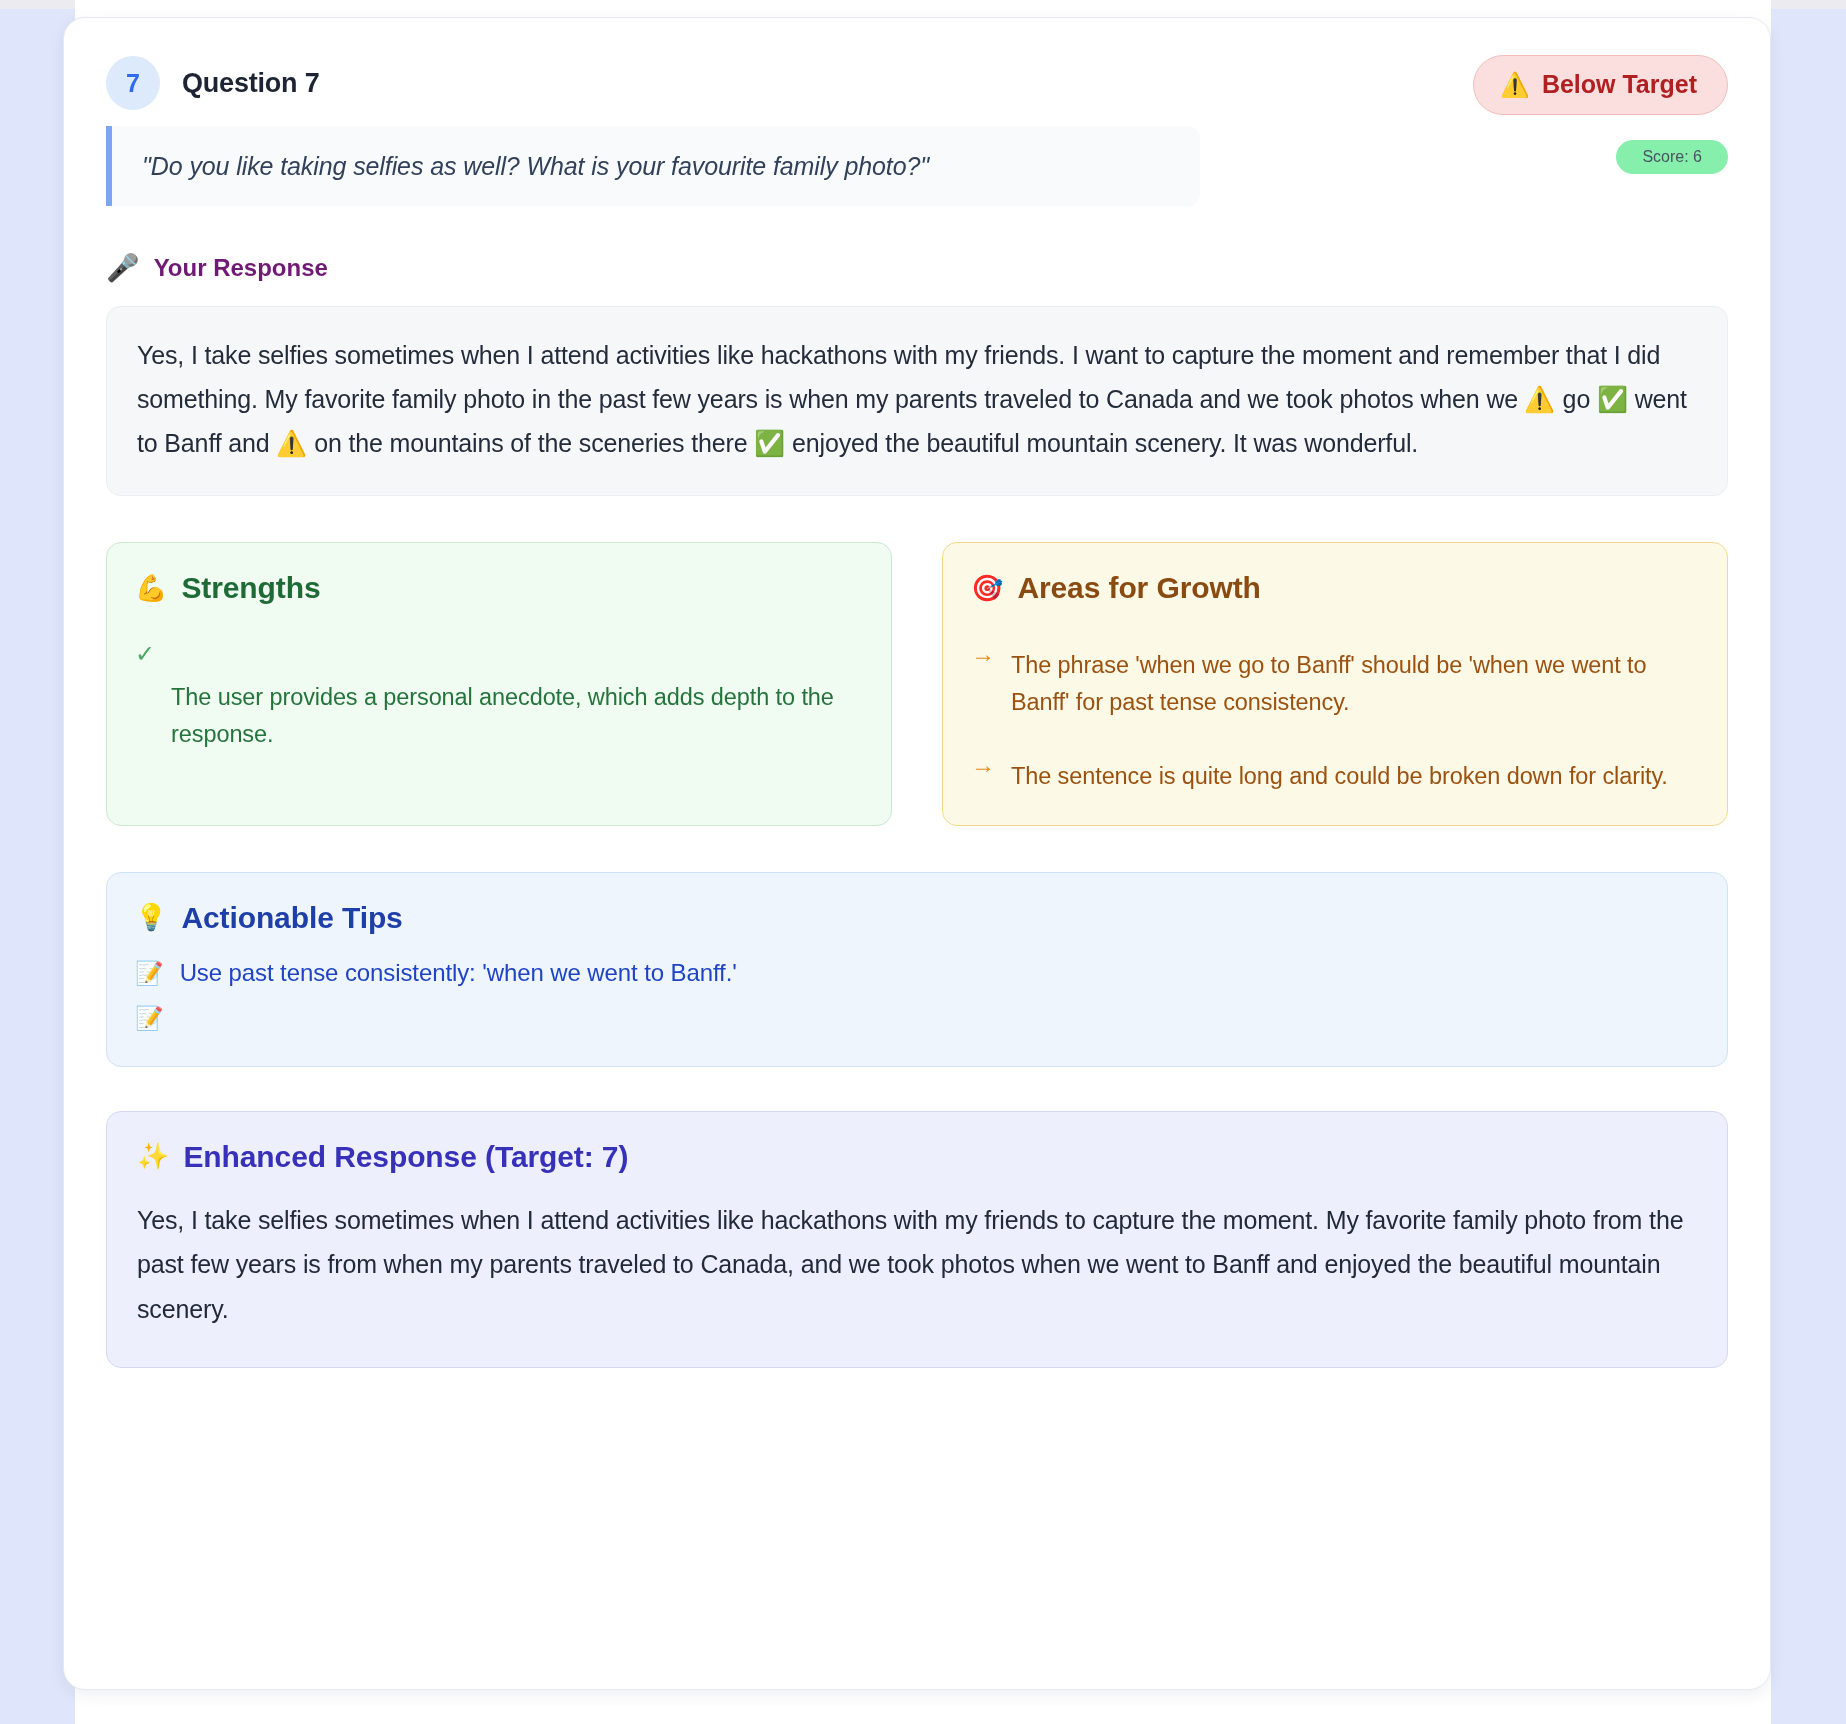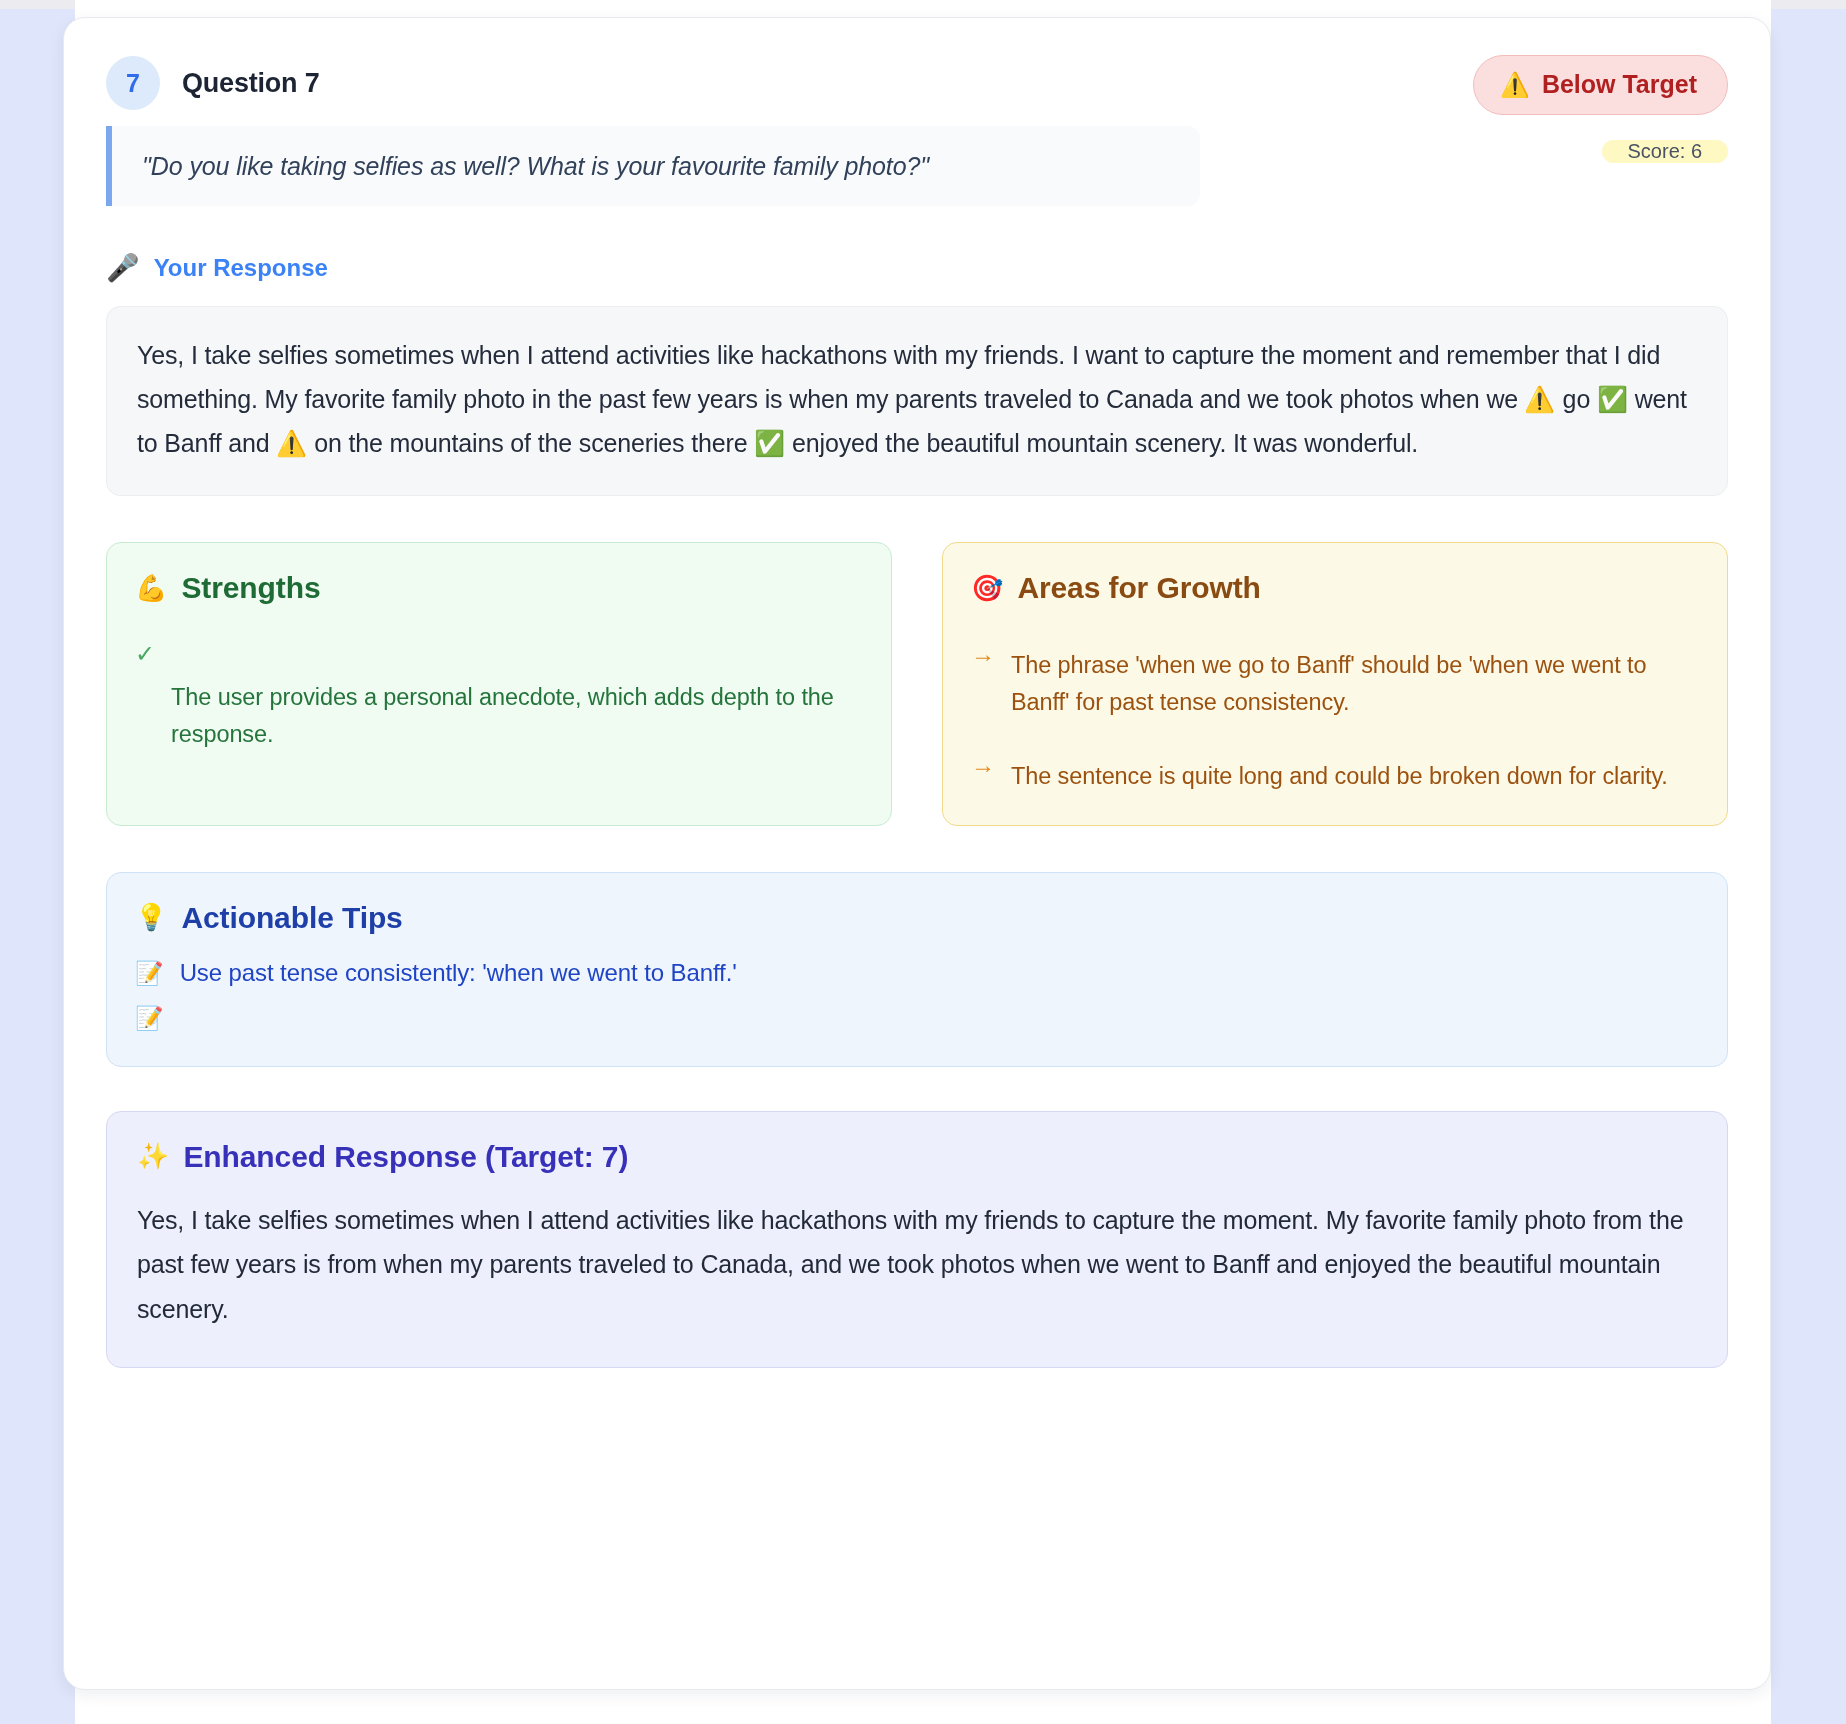--- a/index.html
+++ b/index.html
@@ -117,42 +117,42 @@
   }
   .prompt-quote span {
     font-size: 25px;
     font-style: italic;
     color: #32415a;
     letter-spacing: -0.1px;
   }
   .score-badge {
     position: absolute;
     right: 0; top: 14px;
-    background: #fef9c3;
+    background: #86efac;
     color: #4a5263;
-    font-size: 20px;
+    font-size: 16px;
     font-weight: 400;
     border-radius: 999px;
-    padding: 0 26px;
+    padding: 8px 26px;
     white-space: nowrap;
   }
 
   
   .section-label {
     display: flex;
     align-items: center;
     gap: 14px;
     margin-top: 24px;
     margin-bottom: 22px;
   }
   .section-label .emoji { font-size: 27px; }
   .section-label .txt {
     font-size: 24px;
     font-weight: 700;
-    color: #3b82f6;
+    color: #701a75;
   }
 
   .response-box {
     background: #f6f7f9;
     border: 1px solid #eceef1;
     border-radius: 14px;
     padding: 27px 30px 30px 30px;
   }
   .response-box p {
     font-size: 25px;

